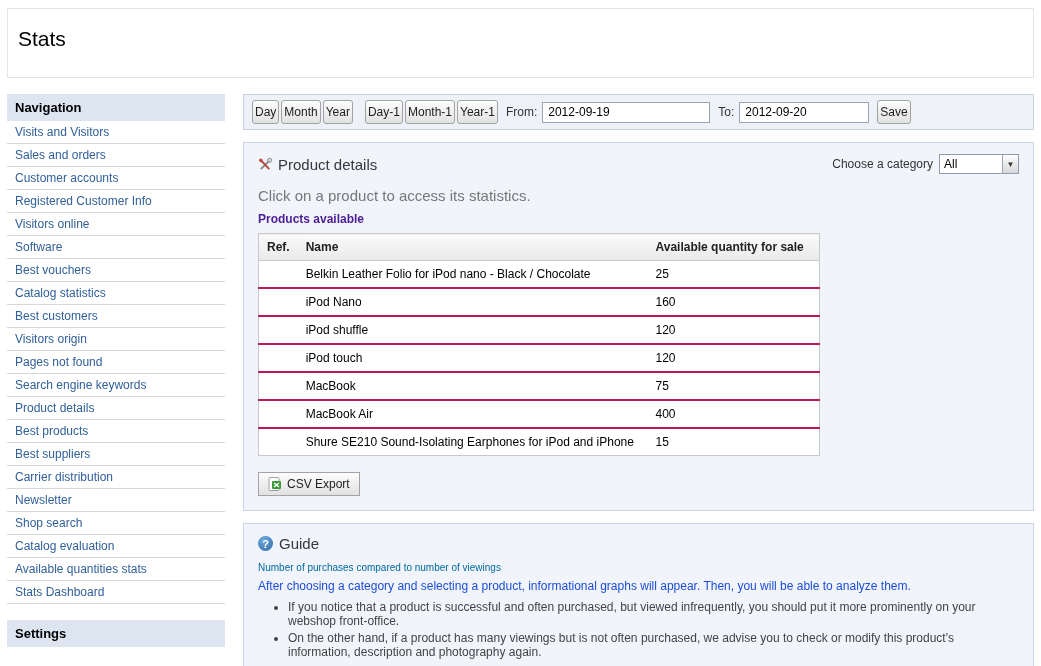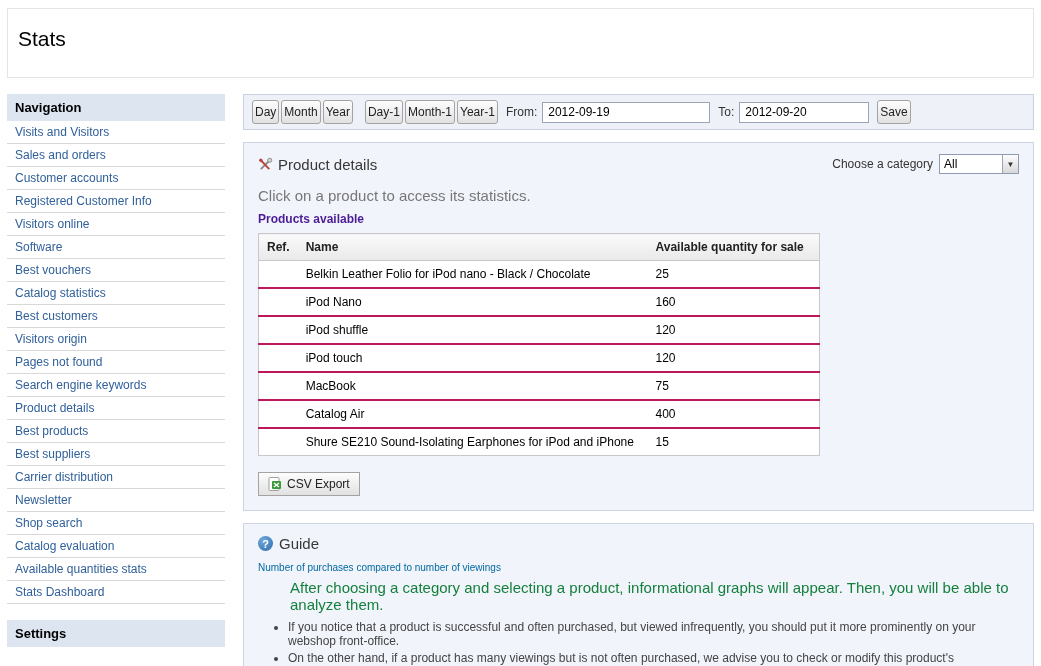--- a/index.html
+++ b/index.html
@@ -62,21 +62,21 @@
   table.products .col-qty { width: 172px; }
   table.products tbody tr { cursor: pointer; }
 
   .csv-btn { margin-top: 16px; display: inline-flex; align-items: center; gap: 5px; background: linear-gradient(#fdfdfd, #e1e1e1); border: 1px solid #a3a3a3; border-radius: 0; padding: 4px 9px; font-size: 12px; color: #222; font-family: inherit; cursor: pointer; }
 
   
   .guide-head { display: flex; align-items: center; }
   .guide-icon { width: 15px; height: 15px; border-radius: 50%; background: radial-gradient(circle at 35% 30%, #6fa8dd, #2f6bab); color: #fff; font-weight: bold; font-size: 11px; display: inline-flex; align-items: center; justify-content: center; flex: none; }
   .guide-title { font-size: 15px; color: #383838; margin-left: 6px; }
   .guide-sub { font-size: 10px; font-weight: normal; color: #0369a1; margin: 10px 0 6px 0; }
-  .guide-intro { font-size: 15px; color: #15803d; margin-bottom: 7px; margin-left: 32px; }
+  .guide-intro { font-size: 12px; color: #1d4ed8; margin-bottom: 7px; }
   .guide-list { margin: 0 0 0 30px; color: #444; }
   .guide-list li { margin: 3px 0; font-size: 12px; }
 
   .icon-svg { display: inline-flex; align-items: center; }
 </style>
 </head>
 <body>
 
 <div class="page">
 
@@ -184,21 +184,21 @@
               <td>iPod touch</td>
               <td>120</td>
             </tr>
             <tr>
               <td></td>
               <td>MacBook</td>
               <td>75</td>
             </tr>
             <tr>
               <td></td>
-              <td>Catalog Air</td>
+              <td>MacBook Air</td>
               <td>400</td>
             </tr>
             <tr>
               <td></td>
               <td>Shure SE210 Sound-Isolating Earphones for iPod and iPhone</td>
               <td>15</td>
             </tr>
           </tbody>
         </table>
 

